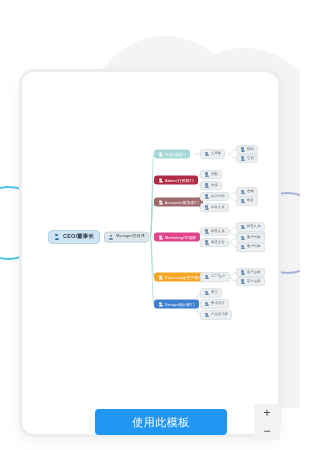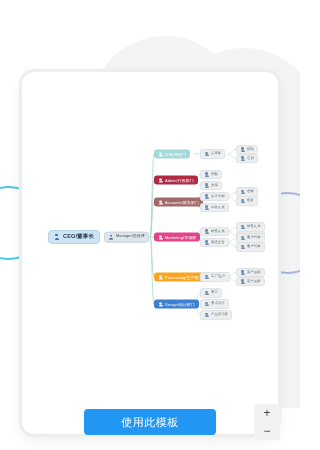--- a/index.html
+++ b/index.html
@@ -117,21 +117,21 @@
     border:.5px solid #dfe2e5;
     border-radius:2.5px;
     padding:1.4px 3px;
   }
   .leaf .node-label { font-size:3.3px; color:#55606a; }
   .leaf .person-icon { color:#6b8fb5; }
 
   
   #use-template-button {
     position:absolute;
-    left:84px; top:409px;
+    left:95px; top:409px;
     width:132px; height:26px;
     background:#2196f3;
     border:none;
     border-radius:4px;
     color:#ffffff;
     font-size:11px;
     font-family:"Liberation Sans","DejaVu Sans",sans-serif;
     cursor:pointer;
     letter-spacing:.5px;
   }

